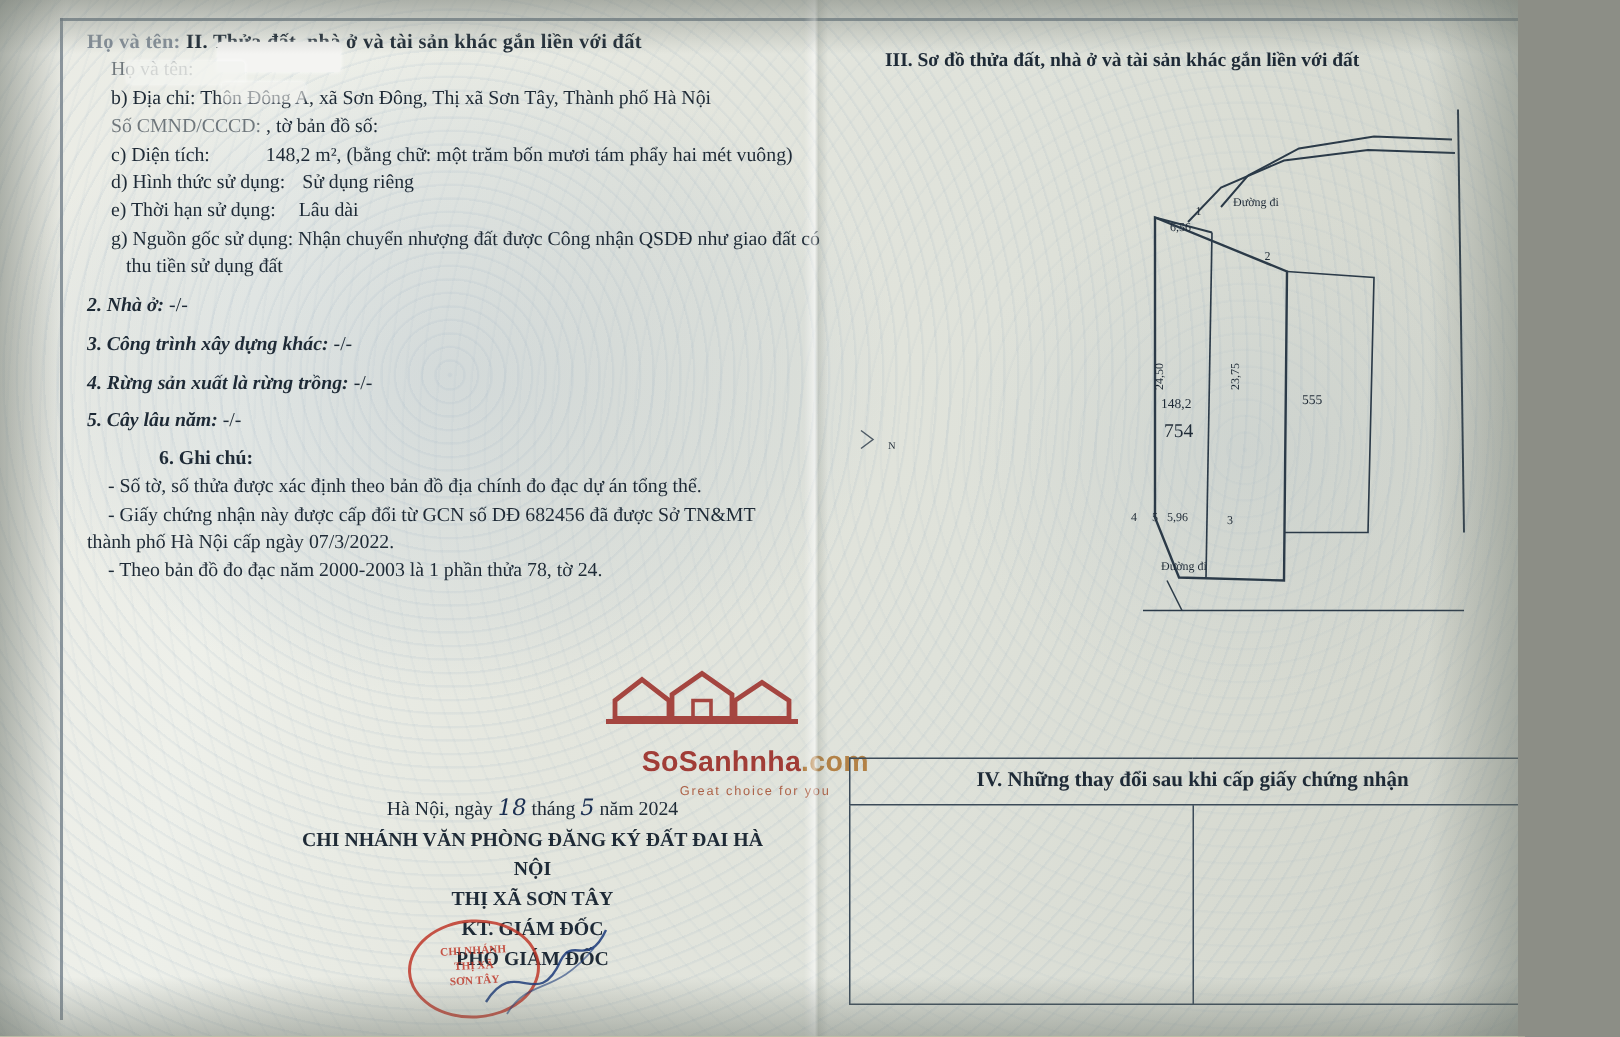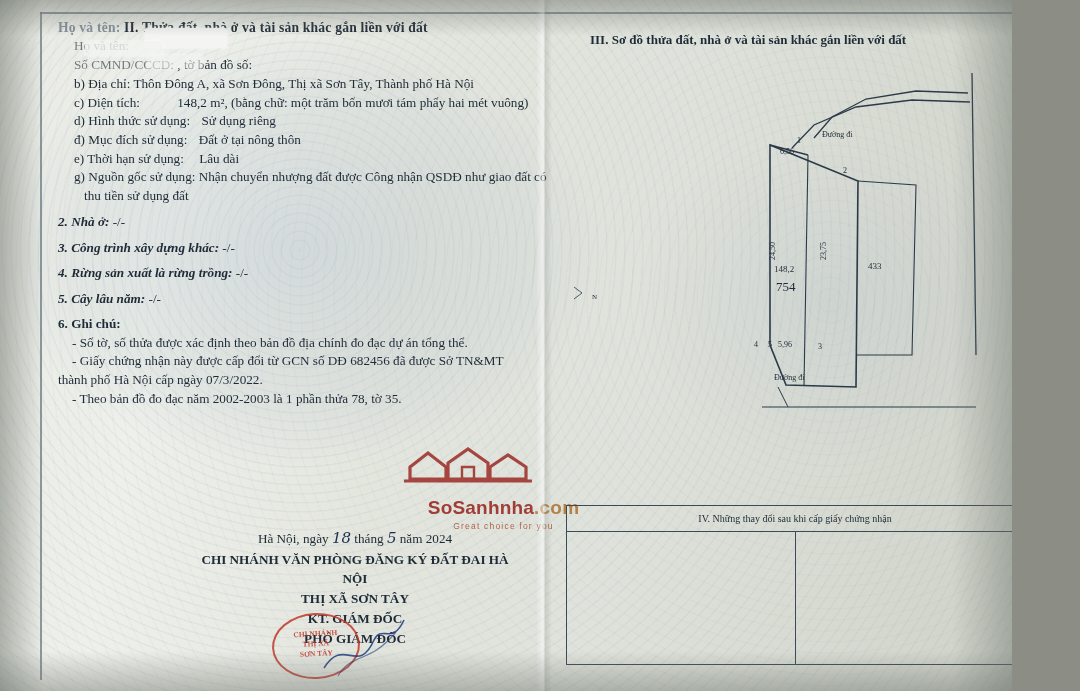--- a/index.html
+++ b/index.html
@@ -102,20 +102,21 @@
   .lbl { display: inline-block; }
   .val { }
   .num-item {
     font-weight: bold;
     font-style: italic;
     padding-top: 7px;
   }
   .note-head {
     font-weight: bold;
     padding-top: 6px;
+    margin-left: 48px;
   }
   .note-body { padding-left: 14px; }
 
   
   .redact {
     position: absolute;
     background: #f4f4f2;
     border-radius: 2px;
     box-shadow: 0 0 3px rgba(255,255,255,0.8);
   }
@@ -236,22 +237,22 @@
     color: #1e2a36;
   }
   .tbl4 td, .tbl4 th {
     border: 1.2px solid #3b4a58;
     padding: 6px 8px;
     text-align: center;
     font-weight: normal;
     vertical-align: middle;
   }
   .tbl4 .head {
-    font-weight: normal;
-    font-size: 10px;
+    font-weight: bold;
+    font-size: 14px;
     padding: 7px 6px;
   }
   .tbl4 .c1 { width: 66%; }
   .tbl4 .c2 { width: 34%; }
   .tbl4 .tall { height: 120px; }
 </style>
 </head>
 <body>
 
 <div id="page">
@@ -263,39 +264,35 @@
   <div class="left-col">
     <div class="hdr-line">
       <span class="hdr-faint">Họ và tên:</span>
       <span>II. Thửa đất, nhà ở và tài sản khác gắn liền với đất</span>
     </div>
     <div class="row ind" style="opacity:.6;">
       <span class="lbl">Họ và tên:</span>
       <span class="val"></span>
     </div>
     <div class="row ind">
+      <span class="lbl">b) Địa chỉ:</span>
+      <span class="val">Thôn Đông A, xã Sơn Đông, Thị xã Sơn Tây, Thành phố Hà Nội</span>
+    </div>
+
+    <div class="row ind">
       <span class="lbl" style="opacity:.6;">Số CMND/CCCD:</span>
       <span class="val">, tờ bản đồ số:</span>
     </div>
-
-    <div class="row ind">
-      <span class="lbl">b) Địa chỉ:</span>
-      <span class="val">Thôn Đông A, xã Sơn Đông, Thị xã Sơn Tây, Thành phố Hà Nội</span>
-    </div>
     <div class="row ind">
       <span class="lbl">c) Diện tích:</span>
       <span class="val" style="padding-left:34px;">148,2 m², (bằng chữ: một trăm bốn mươi tám phẩy hai mét vuông)</span>
     </div>
     <div class="row ind">
       <span class="lbl">d) Hình thức sử dụng:</span>
       <span class="val" style="padding-left:8px;">Sử dụng riêng</span>
-    </div>
-    <div class="row ind">
-      <span class="lbl">đ) Mục đích sử dụng:</span>
-      <span class="val" style="padding-left:8px;">Đất ở tại nông thôn</span>
     </div>
     <div class="row ind">
       <span class="lbl">e) Thời hạn sử dụng:</span>
       <span class="val" style="padding-left:12px;">Lâu dài</span>
     </div>
     <div class="row ind">
       <span class="lbl">g) Nguồn gốc sử dụng:</span>
       <span class="val">Nhận chuyển nhượng đất được Công nhận QSDĐ như giao đất có</span>
     </div>
     <div class="row ind2">
@@ -320,21 +317,21 @@
     <div class="num-item">
       <span>5.</span>
       <span>Cây lâu năm:</span>
       <span style="font-style:normal;font-weight:normal;">-/-</span>
     </div>
 
     <div class="note-head">6. Ghi chú:</div>
     <div class="note-body">- Số tờ, số thửa được xác định theo bản đồ địa chính đo đạc dự án tổng thể.</div>
     <div class="note-body">- Giấy chứng nhận này được cấp đổi từ GCN số DĐ 682456 đã được Sở TN&amp;MT</div>
     <div class="note-body" style="padding-left:0;">thành phố Hà Nội cấp ngày 07/3/2022.</div>
-    <div class="note-body">- Theo bản đồ đo đạc năm 2002-2003 là 1 phần thửa 78, tờ 35.</div>
+    <div class="note-body">- Theo bản đồ đo đạc năm 2000-2003 là 1 phần thửa 78, tờ 24.</div>
   </div>
 
   <div class="redact r1"></div>
   <div class="redact r2"></div>
   <div class="redact r3"></div>
 
   <div class="wm">
     <svg width="215" height="48" viewBox="0 0 215 48">
       <g fill="none" stroke="#9c2f2a" stroke-width="3.2" opacity="0.95">
         <path d="M14 34 L14 22 L32 8 L50 22 L50 34 Z"></path>
@@ -406,21 +403,21 @@
     </svg>
 
     <div class="sk-label" style="left:266px; top:75px;">Đường đi</div>
     <div class="sk-label" style="left:224px; top:92px;">6,56</div>
     <div class="sk-label" style="left:241px; top:81px;">1</div>
     <div class="sk-label" style="left:287px; top:111px;">2</div>
     <div class="sk-label rot" style="left:212px; top:205px;">24,50</div>
     <div class="sk-label rot" style="left:263px; top:205px;">23,75</div>
     <div class="sk-label" style="left:220px; top:224px; font-size:13px;">754</div>
     <div class="sk-label" style="left:218px; top:209px; font-size:9px;">148,2</div>
-    <div class="sk-label" style="left:312px; top:206px; font-size:9px;">433</div>
+    <div class="sk-label" style="left:312px; top:206px; font-size:9px;">555</div>
     <div class="sk-label" style="left:198px; top:285px;">4</div>
     <div class="sk-label" style="left:212px; top:285px;">5</div>
     <div class="sk-label" style="left:222px; top:285px;">5,96</div>
     <div class="sk-label" style="left:262px; top:287px;">3</div>
     <div class="sk-label" style="left:218px; top:318px;">Đường đi</div>
     <div class="sk-label" style="left:36px; top:238px; font-size:7px;">N</div>
   </div>
 
   <table class="tbl4">
     <tbody>

